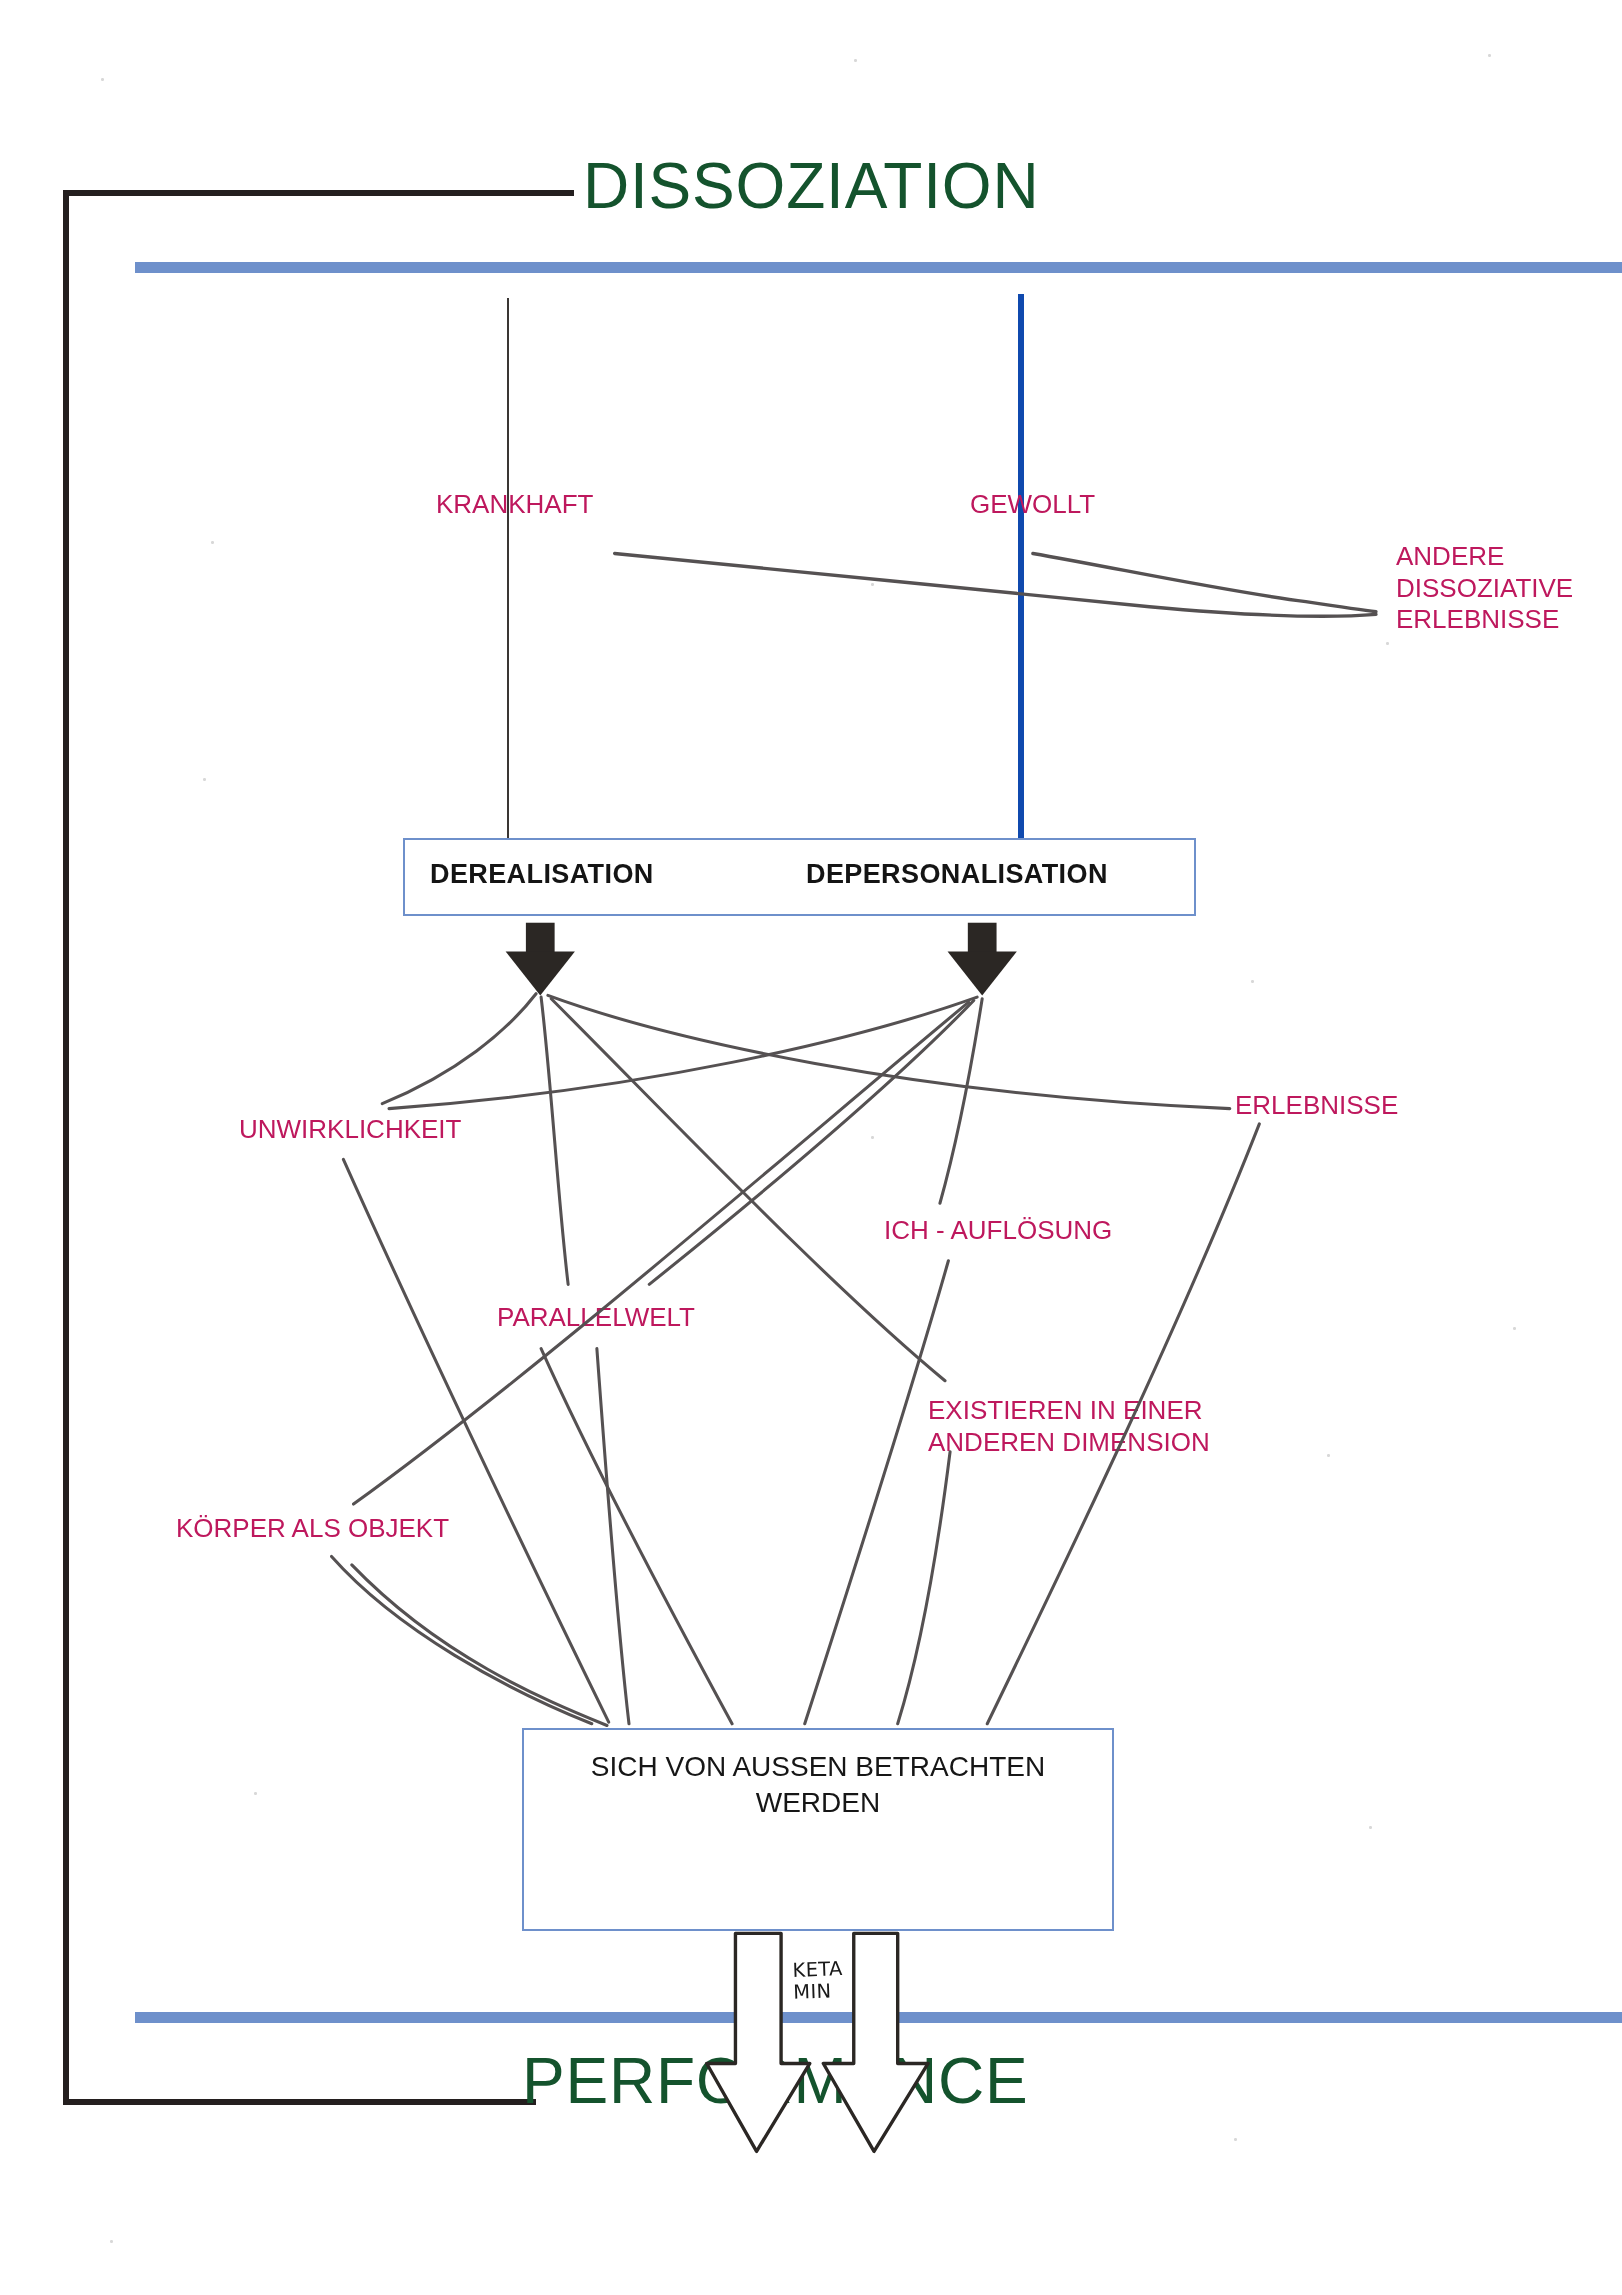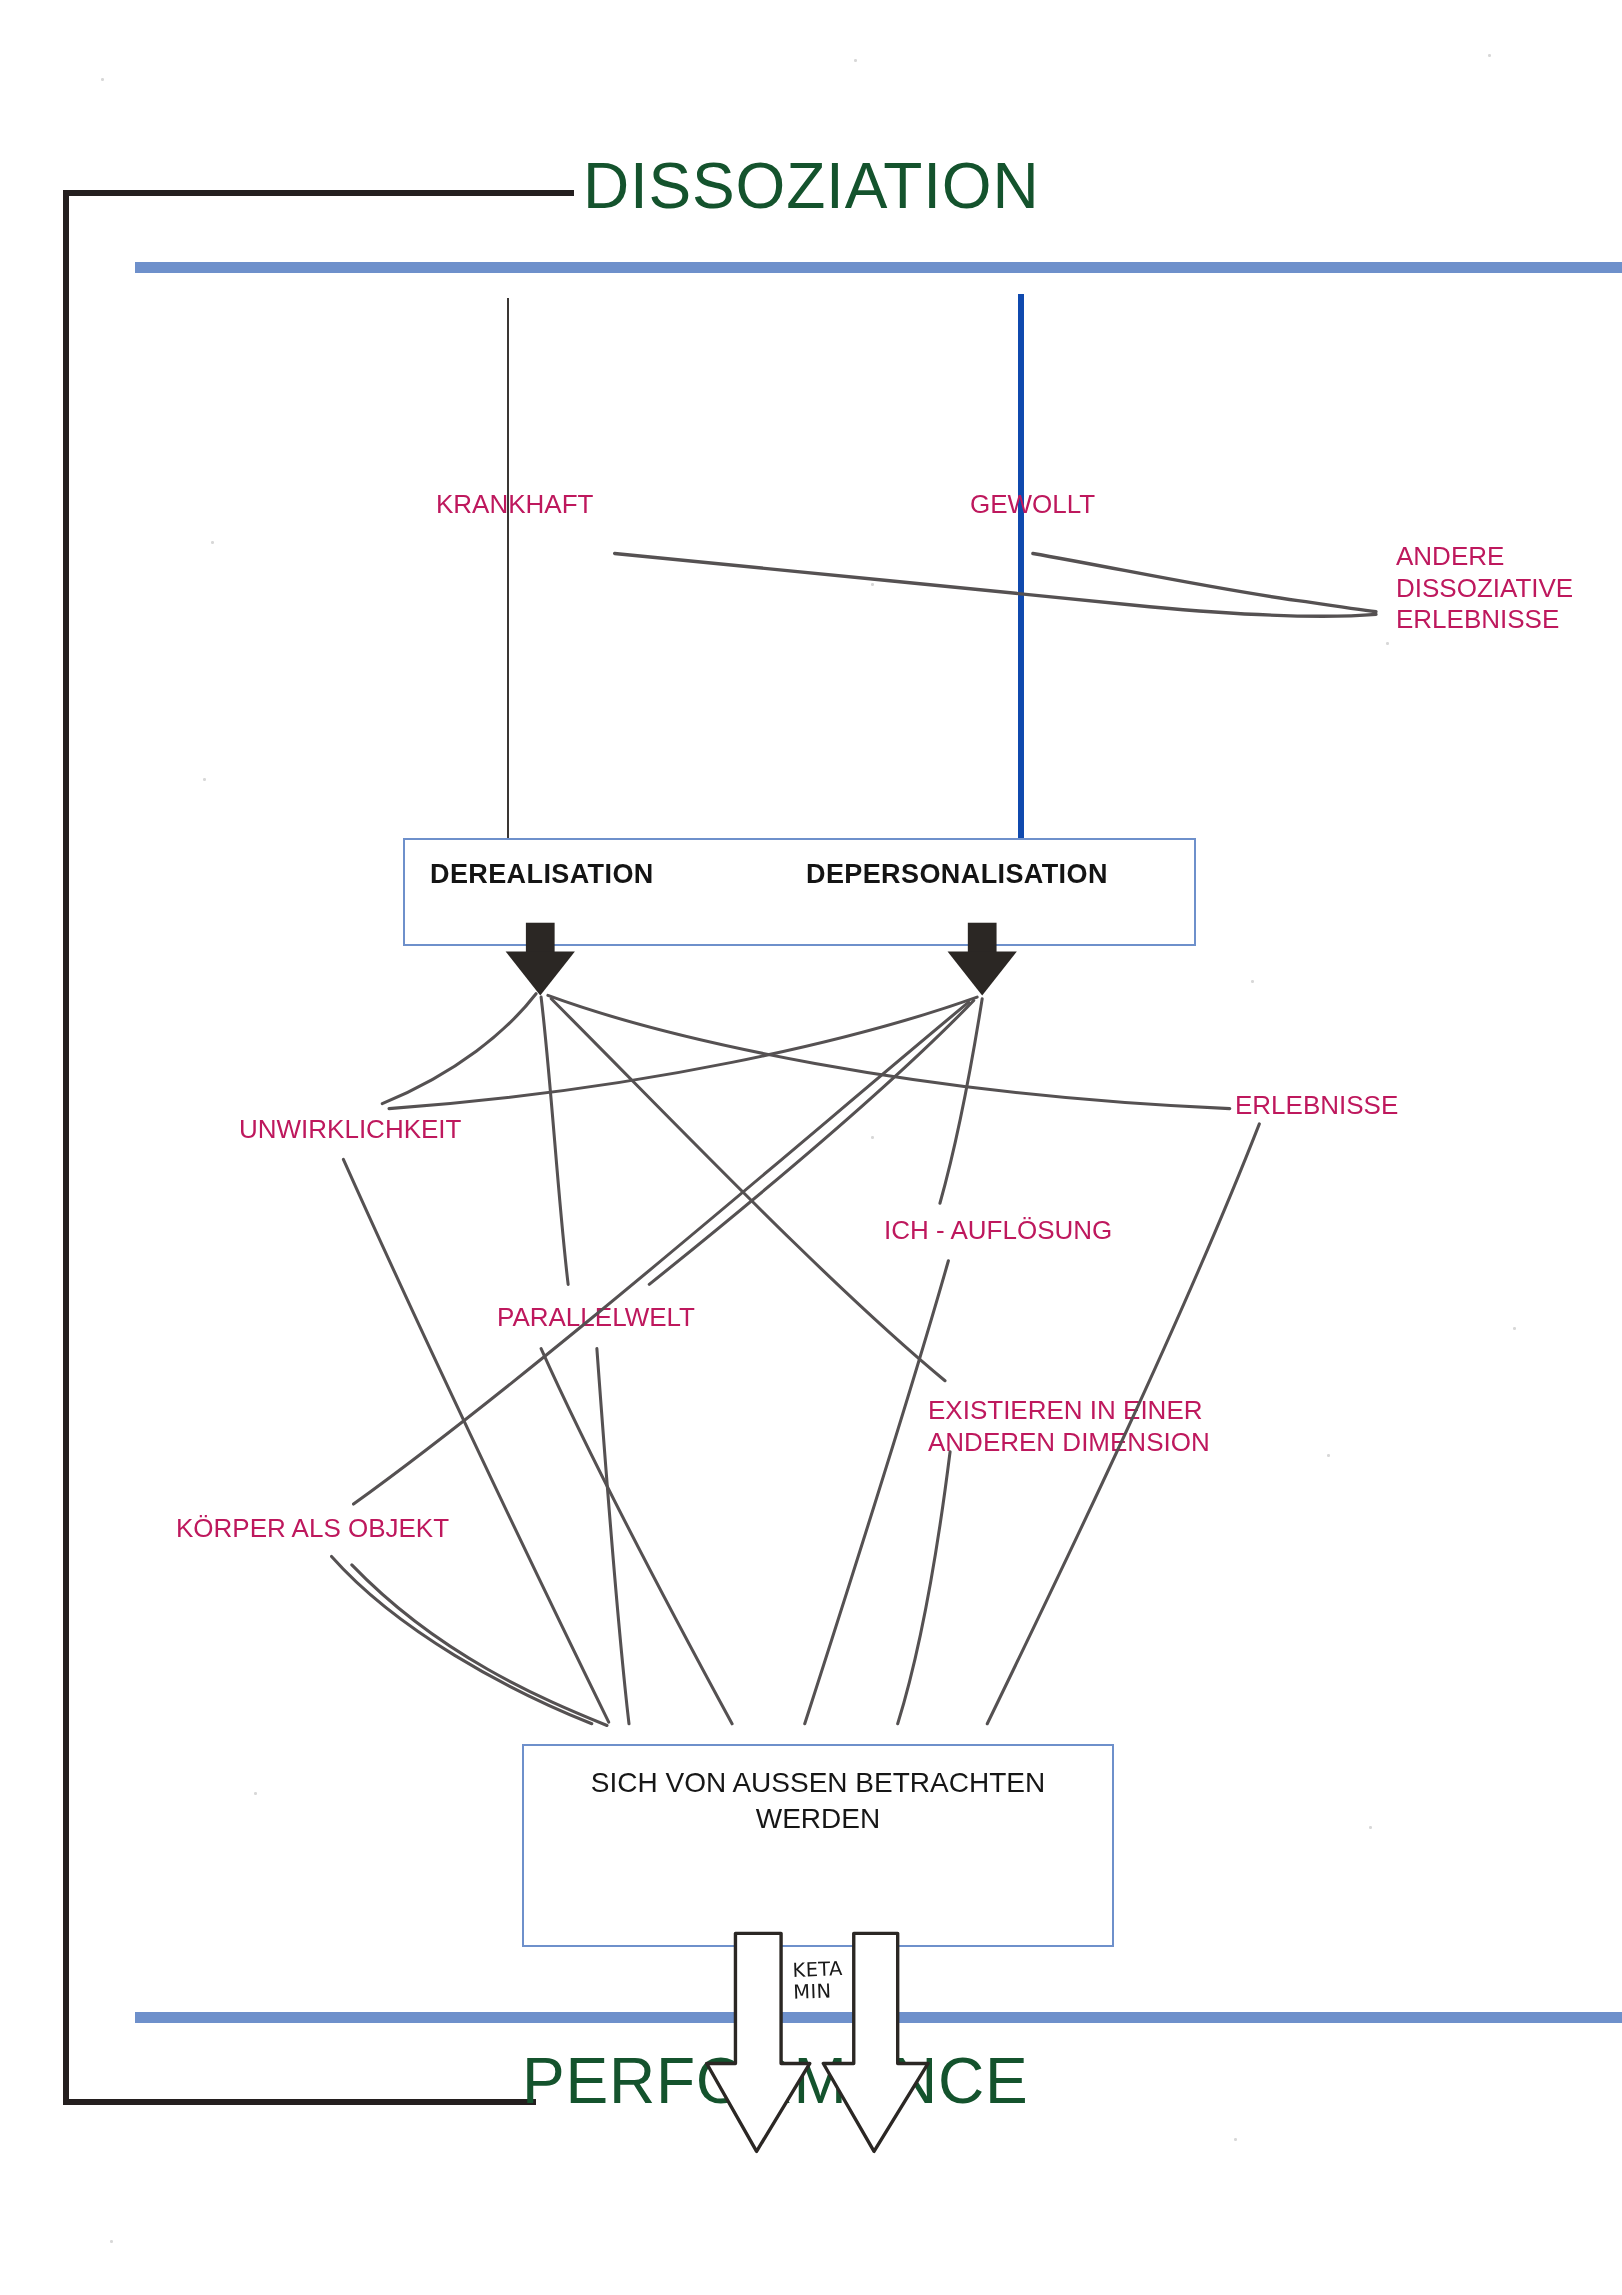--- a/index.html
+++ b/index.html
@@ -89,42 +89,41 @@
   .box {
     position: absolute;
     border: 2.5px solid #6e90cb;
     background: #ffffff;
     box-sizing: border-box;
   }
   #box-dd {
     left: 403px;
     top: 838px;
     width: 793px;
-    height: 108px;
+    height: 78px;
   }
   #box-dd .row {
     position: absolute;
     top: 18.6px;
     font-size: 27px;
     font-weight: 700;
     letter-spacing: 0.4px;
     color: #141414;
     white-space: nowrap;
   }
   #label-derealisation     { left: 25px; }
   #label-depersonalisation { left: 401px; }
 
   #box-aussen {
     left: 522px;
     top: 1728px;
     width: 592px;
     height: 203px;
     text-align: center;
     padding-top: 18.6px;
-    margin-top: 16px;
   }
   #box-aussen .bline {
     font-size: 28px;
     line-height: 1.30;
     color: #161616;
     white-space: nowrap;
   }
 
   
   .node {

